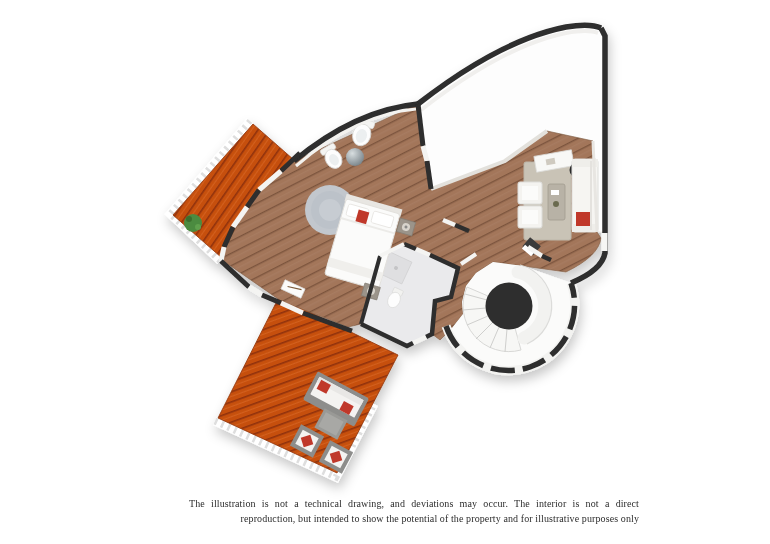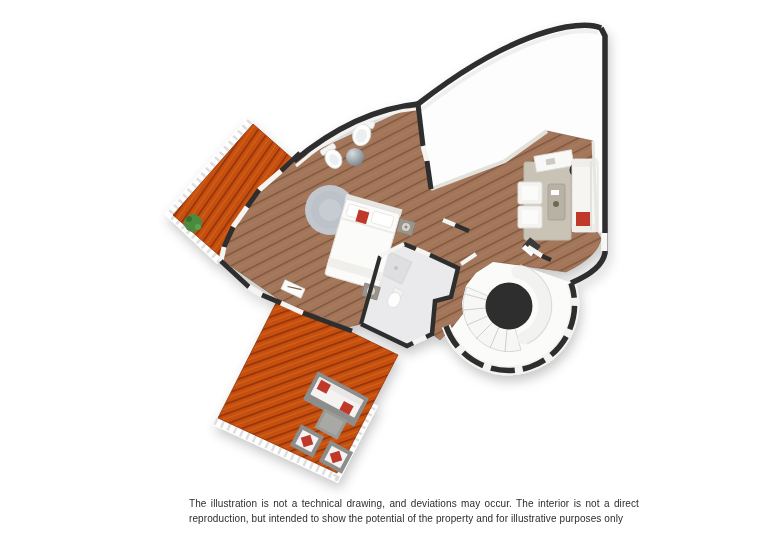--- a/index.html
+++ b/index.html
@@ -1,22 +1,22 @@
 <!DOCTYPE html>
 <html><head>
 <meta charset="utf-8">
 <style>
   html,body{margin:0;padding:0;background:#ffffff;}
   .stage{position:relative;width:770px;height:544px;background:#ffffff;overflow:hidden;
-         font-family:Liberation Sans, sans-serif;}
+         font-family:Liberation Serif, serif;}
   .plan-svg{position:absolute;left:0;top:0;}
   .disclaimer{position:absolute;left:189px;top:497px;width:450px;
               font-size:10px;line-height:14.5px;color:#2c2c2c;letter-spacing:0.1px;}
   .disclaimer .l1{display:block;text-align:justify;text-align-last:justify;}
-  .disclaimer .l2{display:block;text-align:left;}
+  .disclaimer .l2{display:block;text-align:right;}
 </style>
 </head>
 <body>
 
 <div class="stage">
 
 <svg class="plan-svg" width="770" height="544" viewBox="0 0 770 544">
   <defs>
     <pattern id="wood" width="11" height="11" patternUnits="userSpaceOnUse" patternTransform="rotate(-27)">
       <rect width="11" height="11" fill="#a3765a"></rect>

